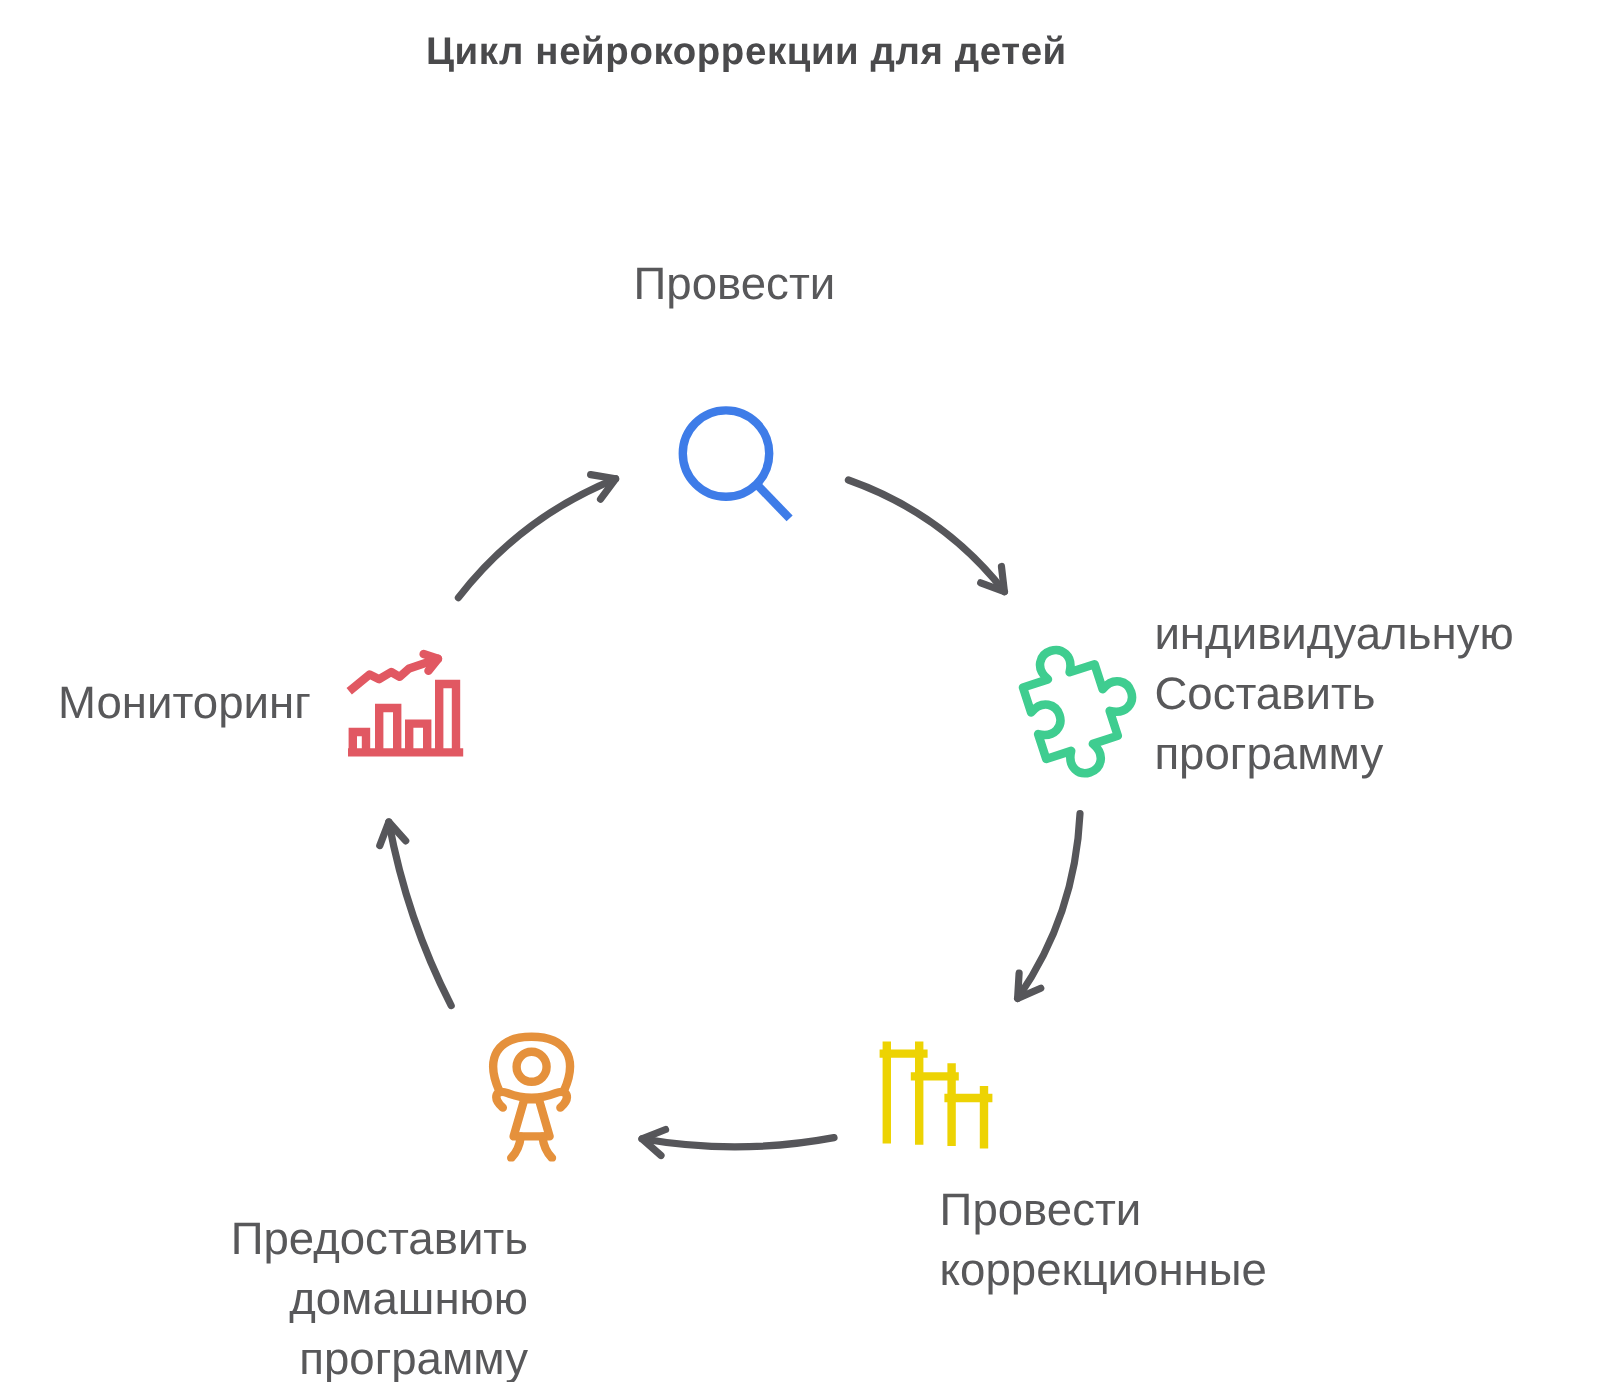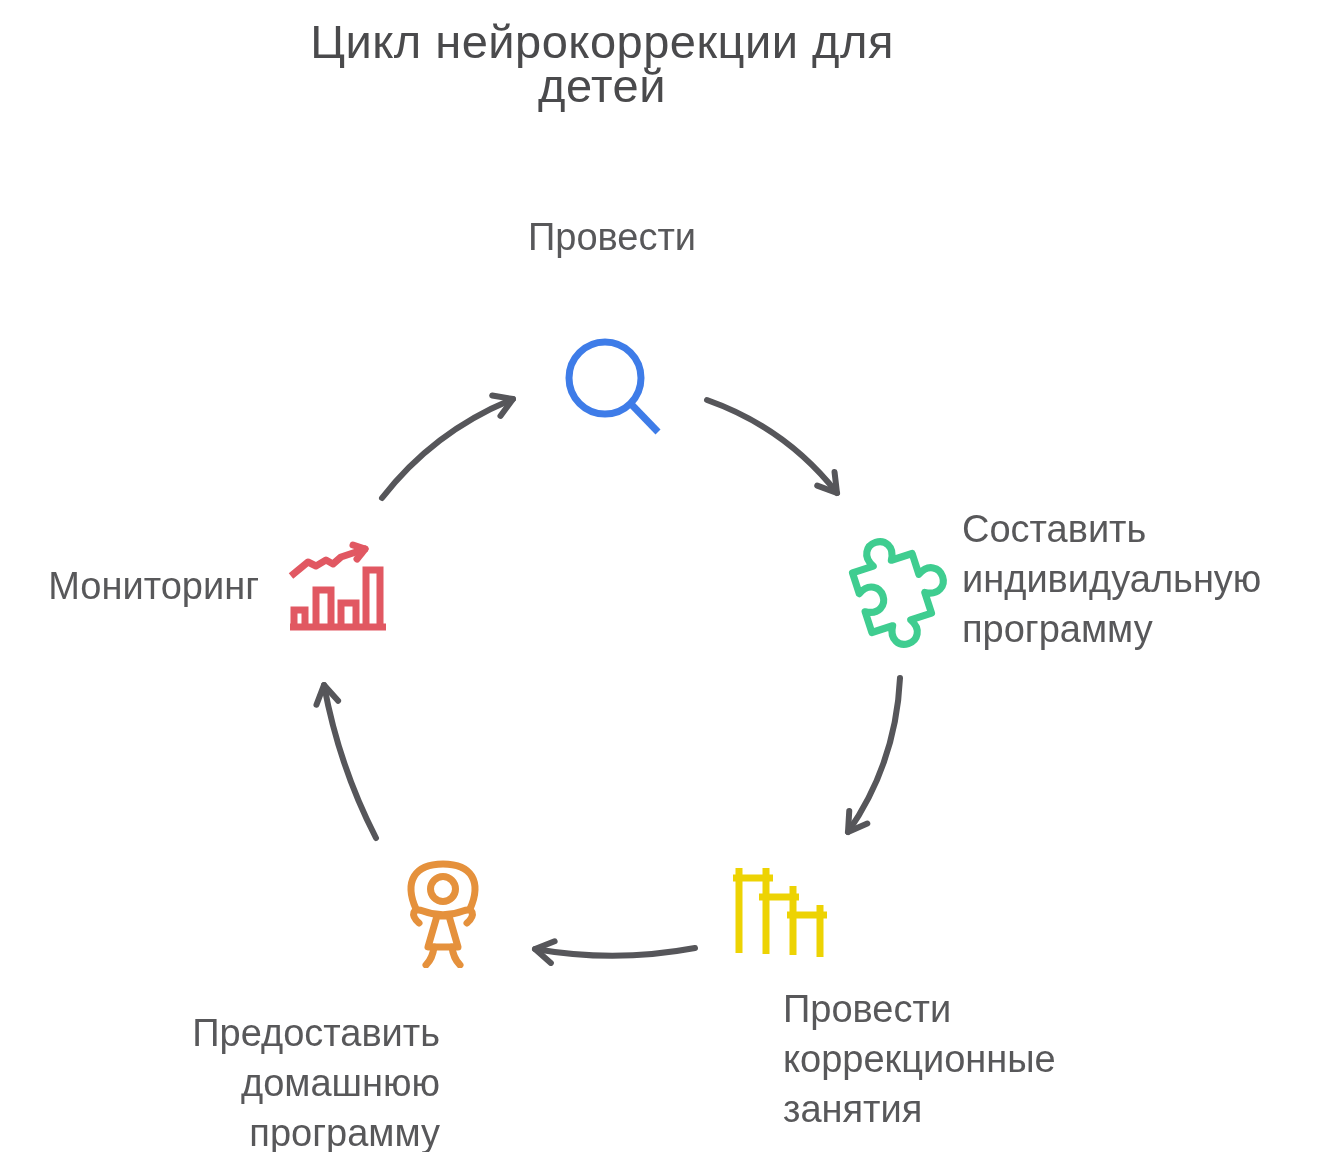--- a/index.html
+++ b/index.html
@@ -5,24 +5,24 @@
   html,body{margin:0;padding:0;background:#ffffff;}
   .canvas{
     position:relative;
     width:1344px;height:1152px;
     background:#ffffff;
     overflow:hidden;
     font-family:"Liberation Sans", sans-serif;
   }
   .title{
     position:absolute;
-    left:252px;top:20px;width:700px;
+    left:272px;top:20px;width:700px;
     margin:0;
-    font-size:47px;line-height:44px;
-    font-weight:normal;
+    font-size:32px;line-height:44px;
+    font-weight:bold;
     text-align:center;
     color:#4a4a4c;
     letter-spacing:0.5px;
   }
   .label{
     position:absolute;
     font-size:38px;line-height:50px;
     color:#58585a;
   }
   .label span{display:block;}
@@ -104,29 +104,28 @@
       <path stroke-linecap="round" d="M 82,9 L 70,5"></path>
       <path stroke-linecap="round" d="M 82,9 L 74,19"></path>
     </g>
   </svg>
 
   <div class="label center" style="left:412px;top:212px;width:400px">
     <span>Провести</span>
   </div>
 
   <div class="label left" style="left:962px;top:504px;width:380px">
+    <span>индивидуальную</span>
     <span>Составить</span>
-    <span>индивидуальную</span>
     <span>программу</span>
   </div>
 
   <div class="label left" style="left:783px;top:984px;width:380px">
     <span>Провести</span>
     <span>коррекционные</span>
-    <span>занятия</span>
   </div>
 
   <div class="label right" style="left:120px;top:984px;width:320px">
     <span>Предоставить</span>
     <span>домашнюю</span>
     <span>программу</span>
   </div>
 
   <div class="label right" style="left:0px;top:537px;width:259px">
     <span>Мониторинг</span>

